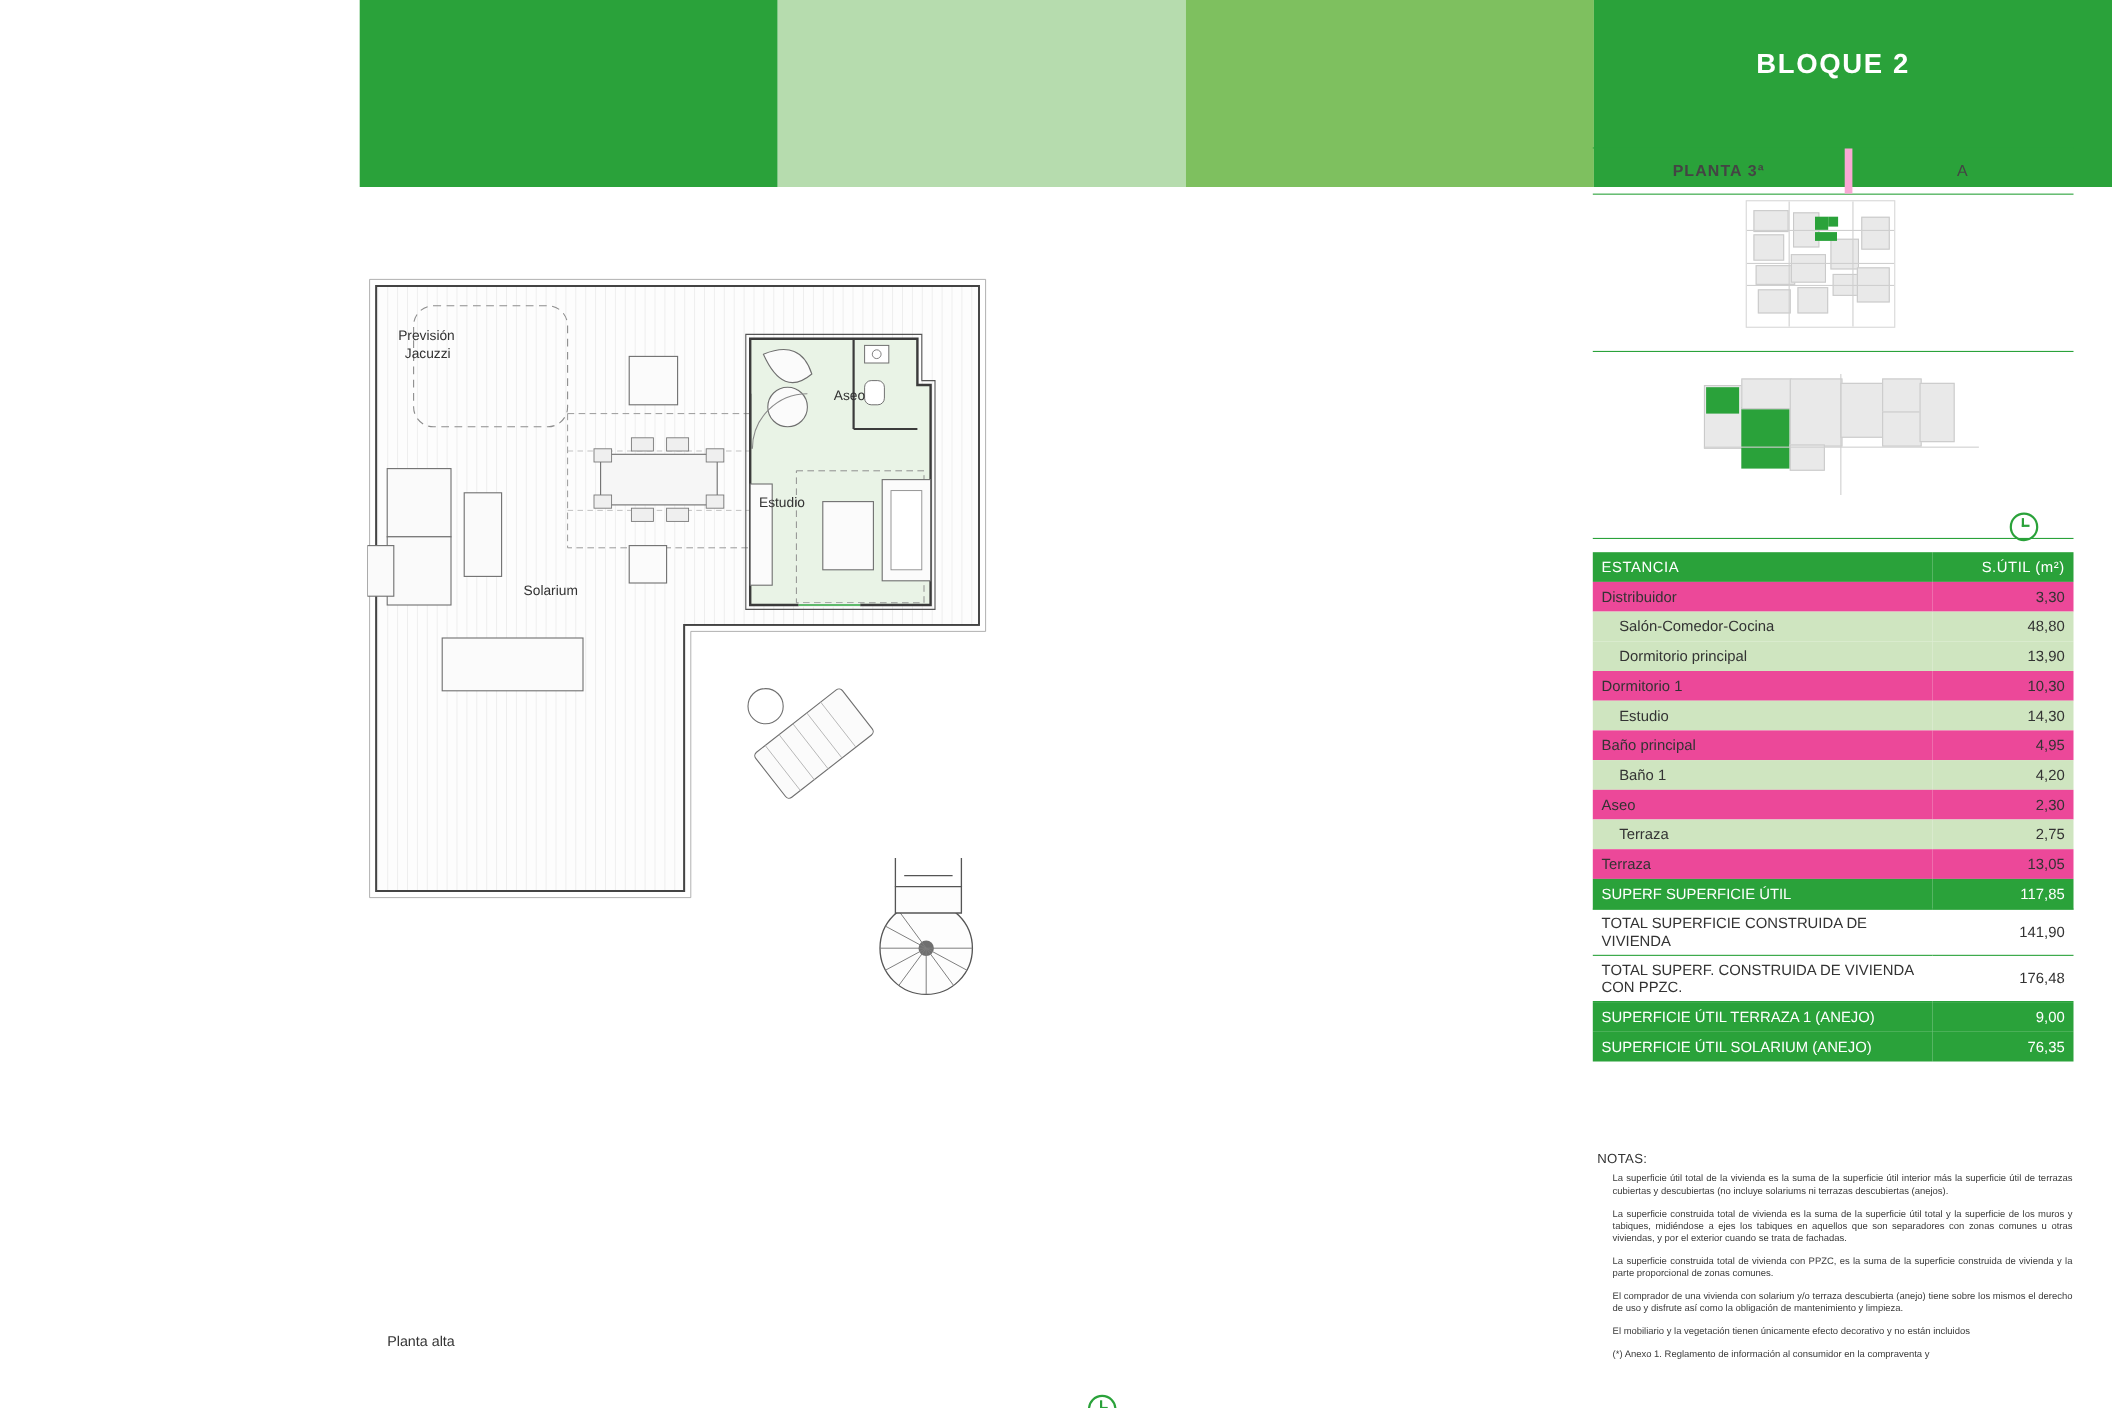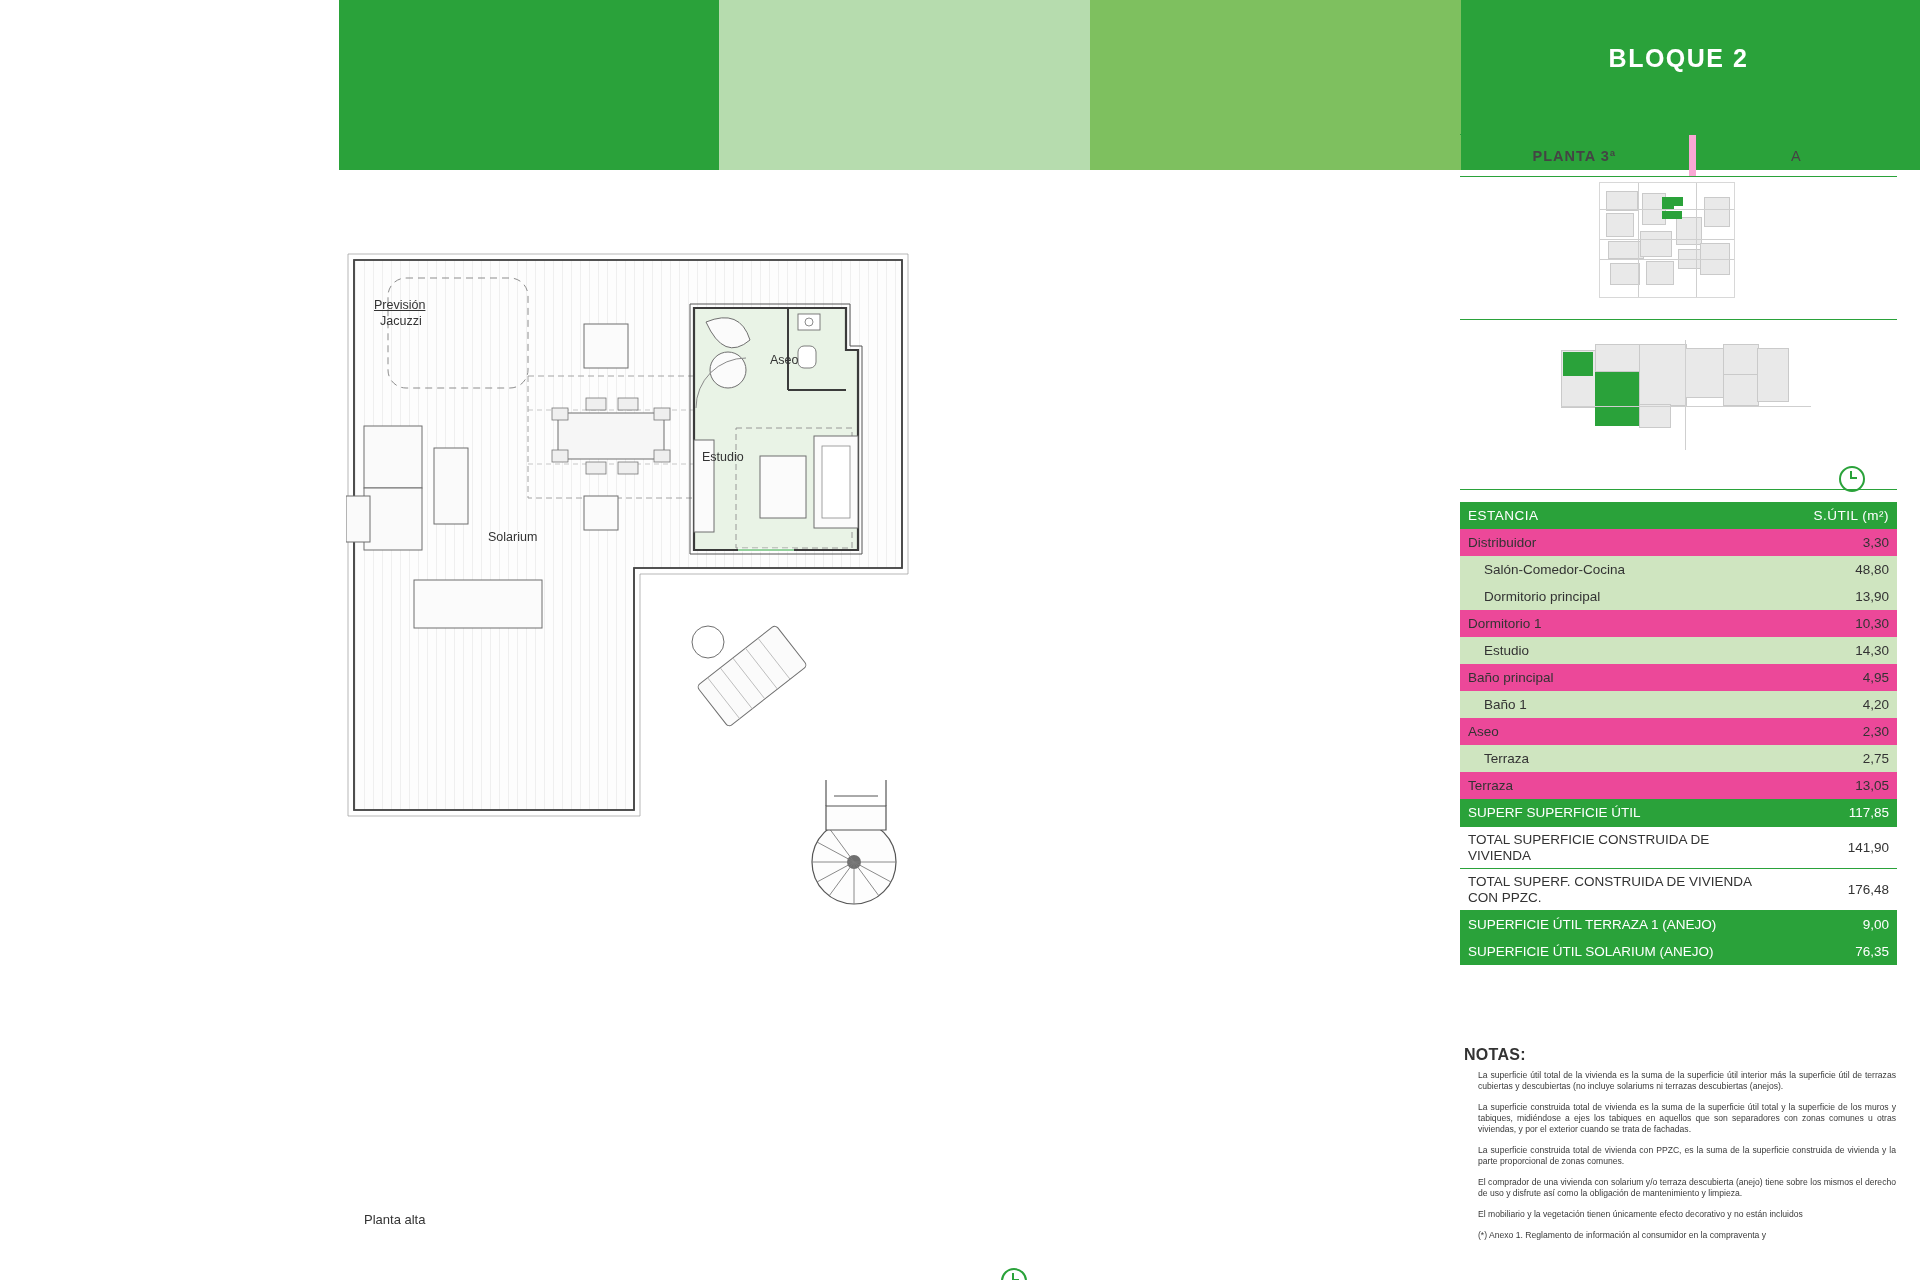--- a/index.html
+++ b/index.html
@@ -3,21 +3,21 @@
 <meta charset="utf-8">
 <style>
   html,body{margin:0;padding:0;}
   body{
     width:1920px;height:1280px;
     background:#ffffff;
     font-family:"Liberation Sans", sans-serif;
     position:relative;
     overflow:hidden;
   }
-  .sheet{position:absolute;left:16px;top:0;width:1836px;height:1280px;background:#fff;}
+  .sheet{position:absolute;left:4px;top:0;width:1836px;height:1280px;background:#fff;}
 
   
   .banner{position:absolute;left:323px;top:0;width:1597px;height:170px;}
   .band{position:absolute;top:0;height:170px;}
   .b1{left:0;width:380px;background:#2aa23a;}
   .b2{left:380px;width:371px;background:#b6dcae;}
   .b3{left:751px;width:371px;background:#7ec05f;}
   .b4{left:1122px;width:475px;background:#2aa23a;}
   .block-title{
     position:absolute;left:1444px;top:0;width:437px;height:116px;
@@ -73,21 +73,21 @@
   .areatable tr.alt td{background:#cfe5c0;padding-left:24px;}
   .areatable tr.plain td{background:#ec4899;}
   .areatable td.val{text-align:right;width:96px;}
   .areatable tr.tot td{background:#2aa23a;color:#fff;}
   .areatable tr.tot2 td{background:#ffffff;color:#333;}
   .areatable tr.sep td{border-top:1px solid #2aa23a;}
   .two-line{line-height:1.15;}
 
   
   .notes{position:absolute;left:1448px;top:1046px;width:432px;}
-  .notes h4{margin:0 0 6px 0;font-size:16px;color:#333;font-weight:bold;letter-spacing:.3px;}
+  .notes h4{margin:0 0 6px 0;font-size:12px;color:#333;font-weight:normal;letter-spacing:.3px;}
   .notes p{
     margin:0 0 10px 14px;font-size:8.6px;line-height:1.28;color:#3a3a3a;
     text-align:justify;
   }
 
   
   .plan{position:absolute;left:330px;top:250px;width:720px;height:830px;}
   .plan svg{position:absolute;left:0;top:0;}
   .planlabel{
     position:absolute;left:348px;top:1212px;font-size:13px;color:#333;
@@ -333,21 +333,21 @@
         <line x1="508" y1="612" x2="471" y2="592"></line>
         <line x1="508" y1="612" x2="483" y2="578"></line>
       </g>
       <path d="M480 556 L540 556 L540 580 L480 580 Z" fill="#fdfdfd" stroke="#555" stroke-width="1.2"></path>
       <path d="M488 546 L532 546" stroke="#555" stroke-width="1"></path>
 
       <line x1="480" y1="556" x2="480" y2="530" stroke="#555" stroke-width="1.2"></line>
       <line x1="540" y1="556" x2="540" y2="530" stroke="#555" stroke-width="1.2"></line>
     </svg>
 
-    <div class="roomtext" style="left:28px;top:48px;text-decoration:underline;">Previsión</div>
+    <div class="roomtext" style="left:28px;top:48px;">Previsión</div>
     <div class="roomtext" style="left:34px;top:64px;">Jacuzzi</div>
     <div class="roomtext" style="left:424px;top:103px;">Aseo</div>
     <div class="roomtext" style="left:356px;top:200px;">Estudio</div>
     <div class="roomtext" style="left:142px;top:280px;">Solarium</div>
   </div>
 
   <div class="planlabel">Planta alta</div>
 
   <div class="northwrap">
     <div class="north"></div>

